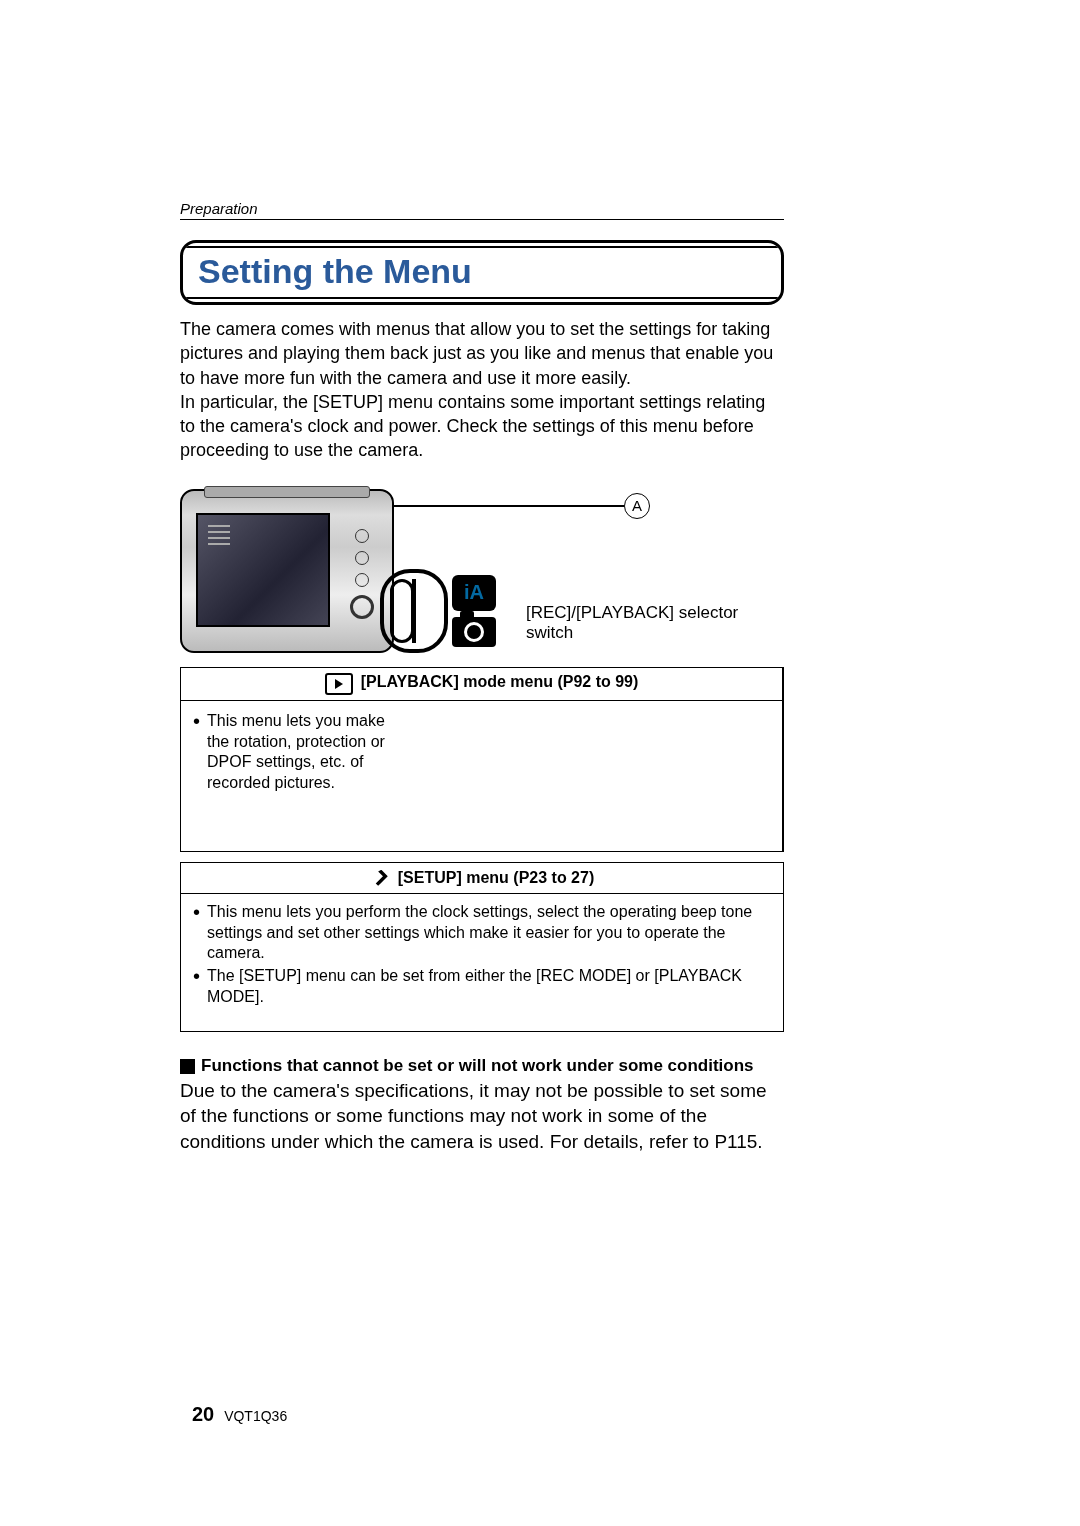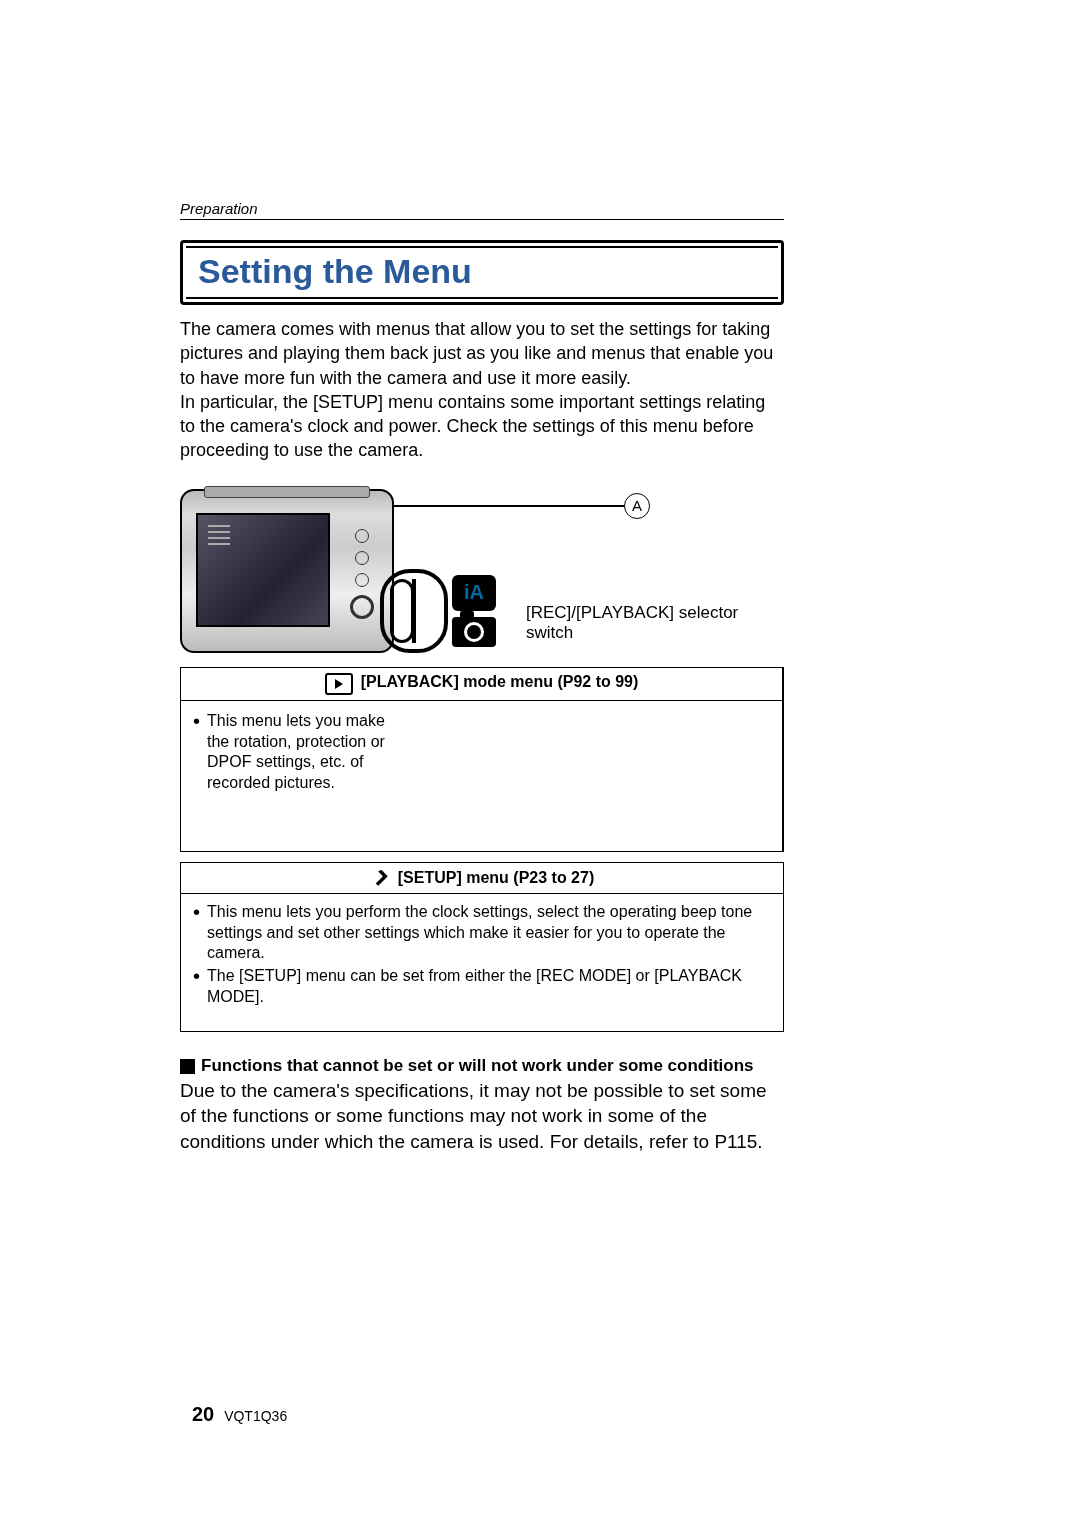--- a/index.html
+++ b/index.html
@@ -17,21 +17,21 @@
   }
   .header-sec {
     font-style: italic;
     font-size: 15px;
     border-bottom: 1.5px solid #000;
     padding-bottom: 2px;
     margin-bottom: 20px;
   }
   .title-frame {
     border: 3px solid #000;
-    border-radius: 4px;
+    border-radius: 16px;
     padding: 3px;
     overflow: hidden;
   }
   .title-inner {
     border-top: 2px solid #000;
     border-bottom: 2px solid #000;
     padding: 4px 12px 6px 12px;
   }
   .title-text {
     font-size: 34px;

